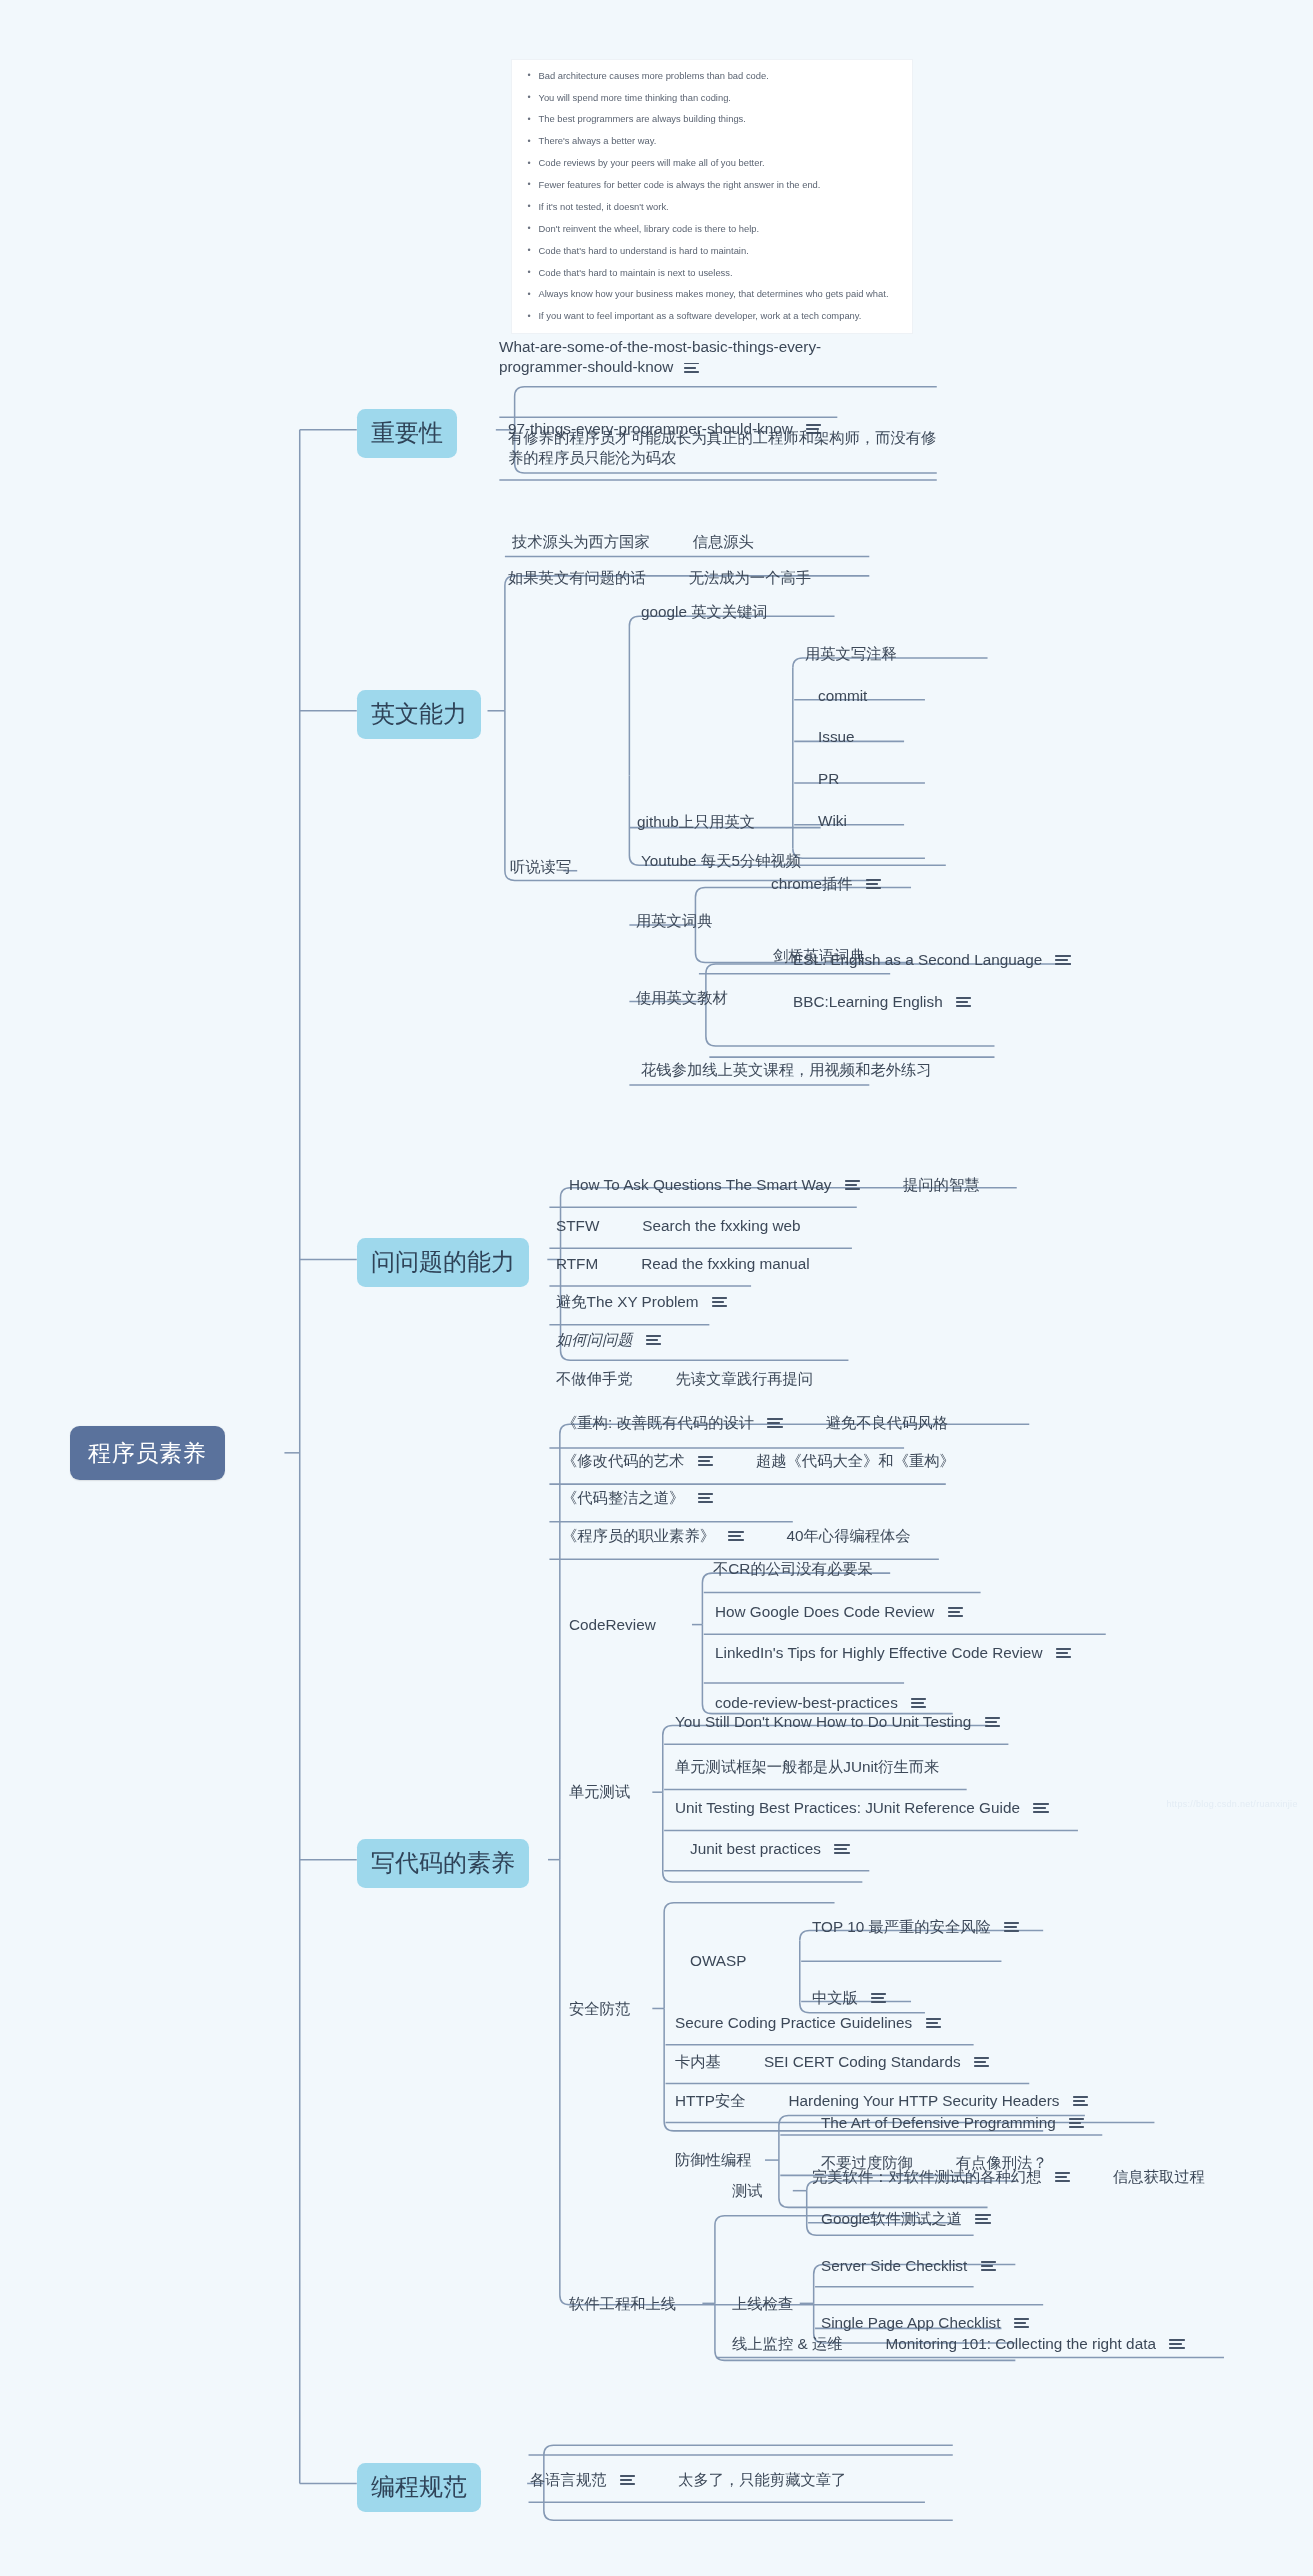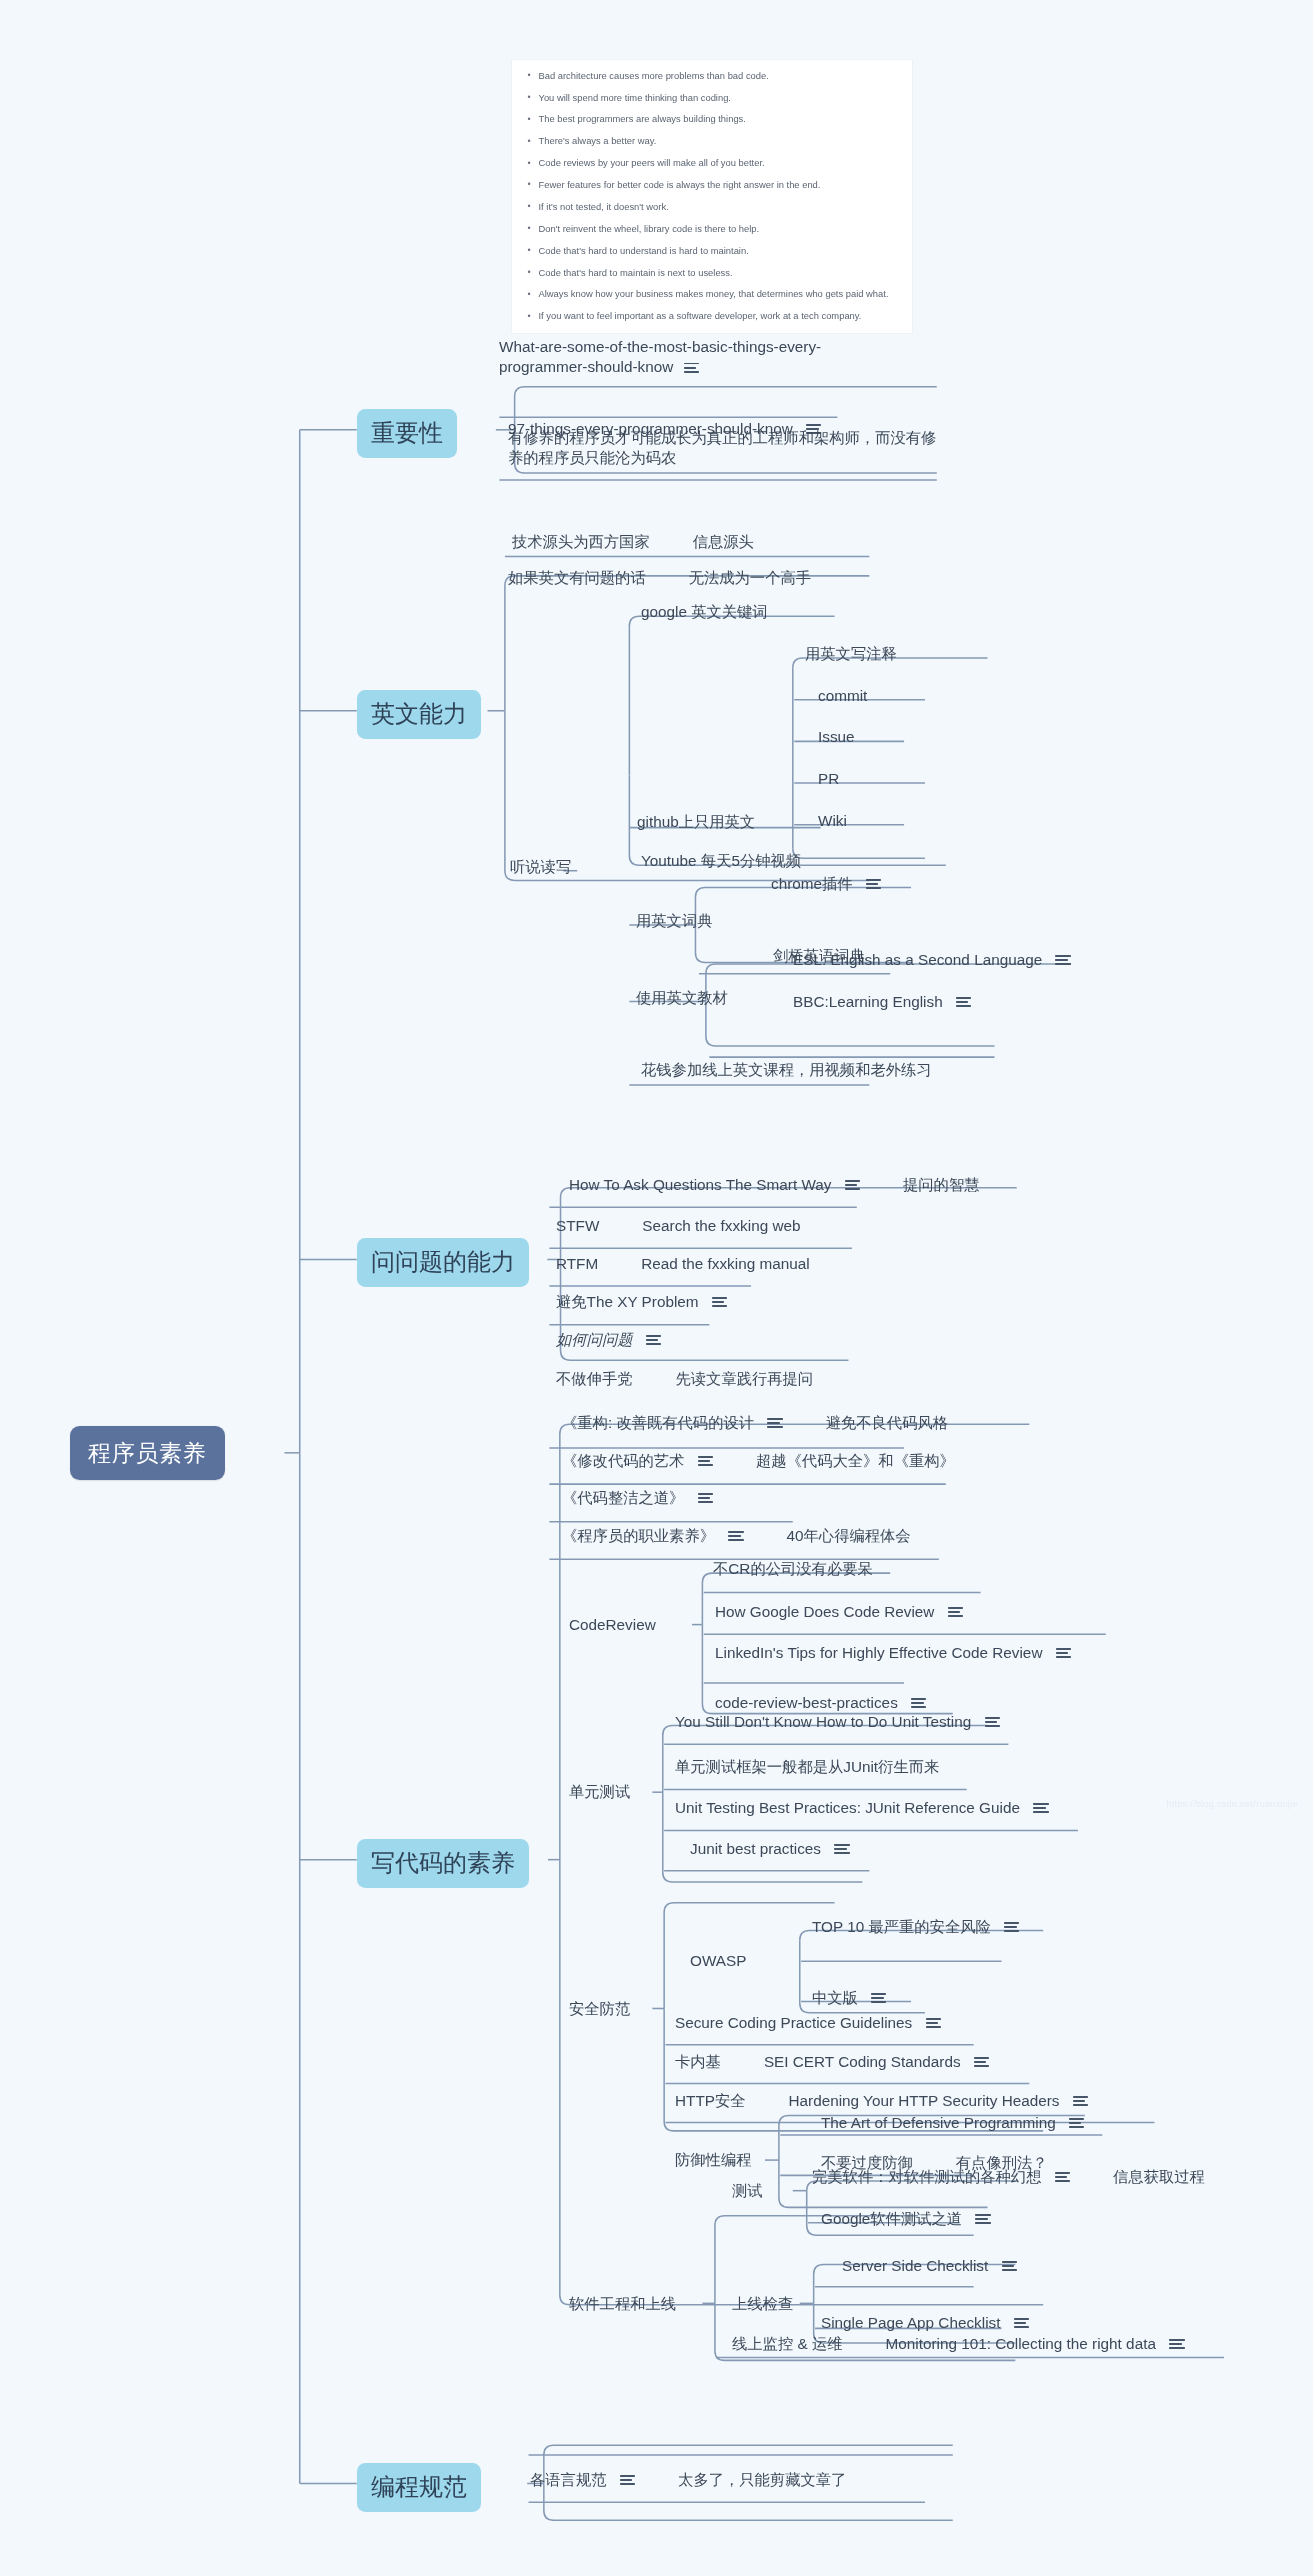--- a/index.html
+++ b/index.html
@@ -534,21 +534,21 @@
   </div>
   <div class="node t-sub row" style="left:821px;top:2209px;">
     <span>Google软件测试之道</span>
     <span class="note-icon">
         <i></i>
         <i></i>
         <i></i>
       </span>
   </div>
   <div class="node t-sub" style="left:732px;top:2294px;">上线检查</div>
-  <div class="node t-sub row" style="left:821px;top:2256px;margin-left:21px;">
+  <div class="node t-sub row" style="left:821px;top:2256px;">
     <span>Server Side Checklist</span>
     <span class="note-icon">
         <i></i>
         <i></i>
         <i></i>
       </span>
   </div>
   <div class="node t-sub row" style="left:821px;top:2313px;justify-content:space-between;">
     <span>Single Page App Checklist</span>
     <span class="note-icon">

